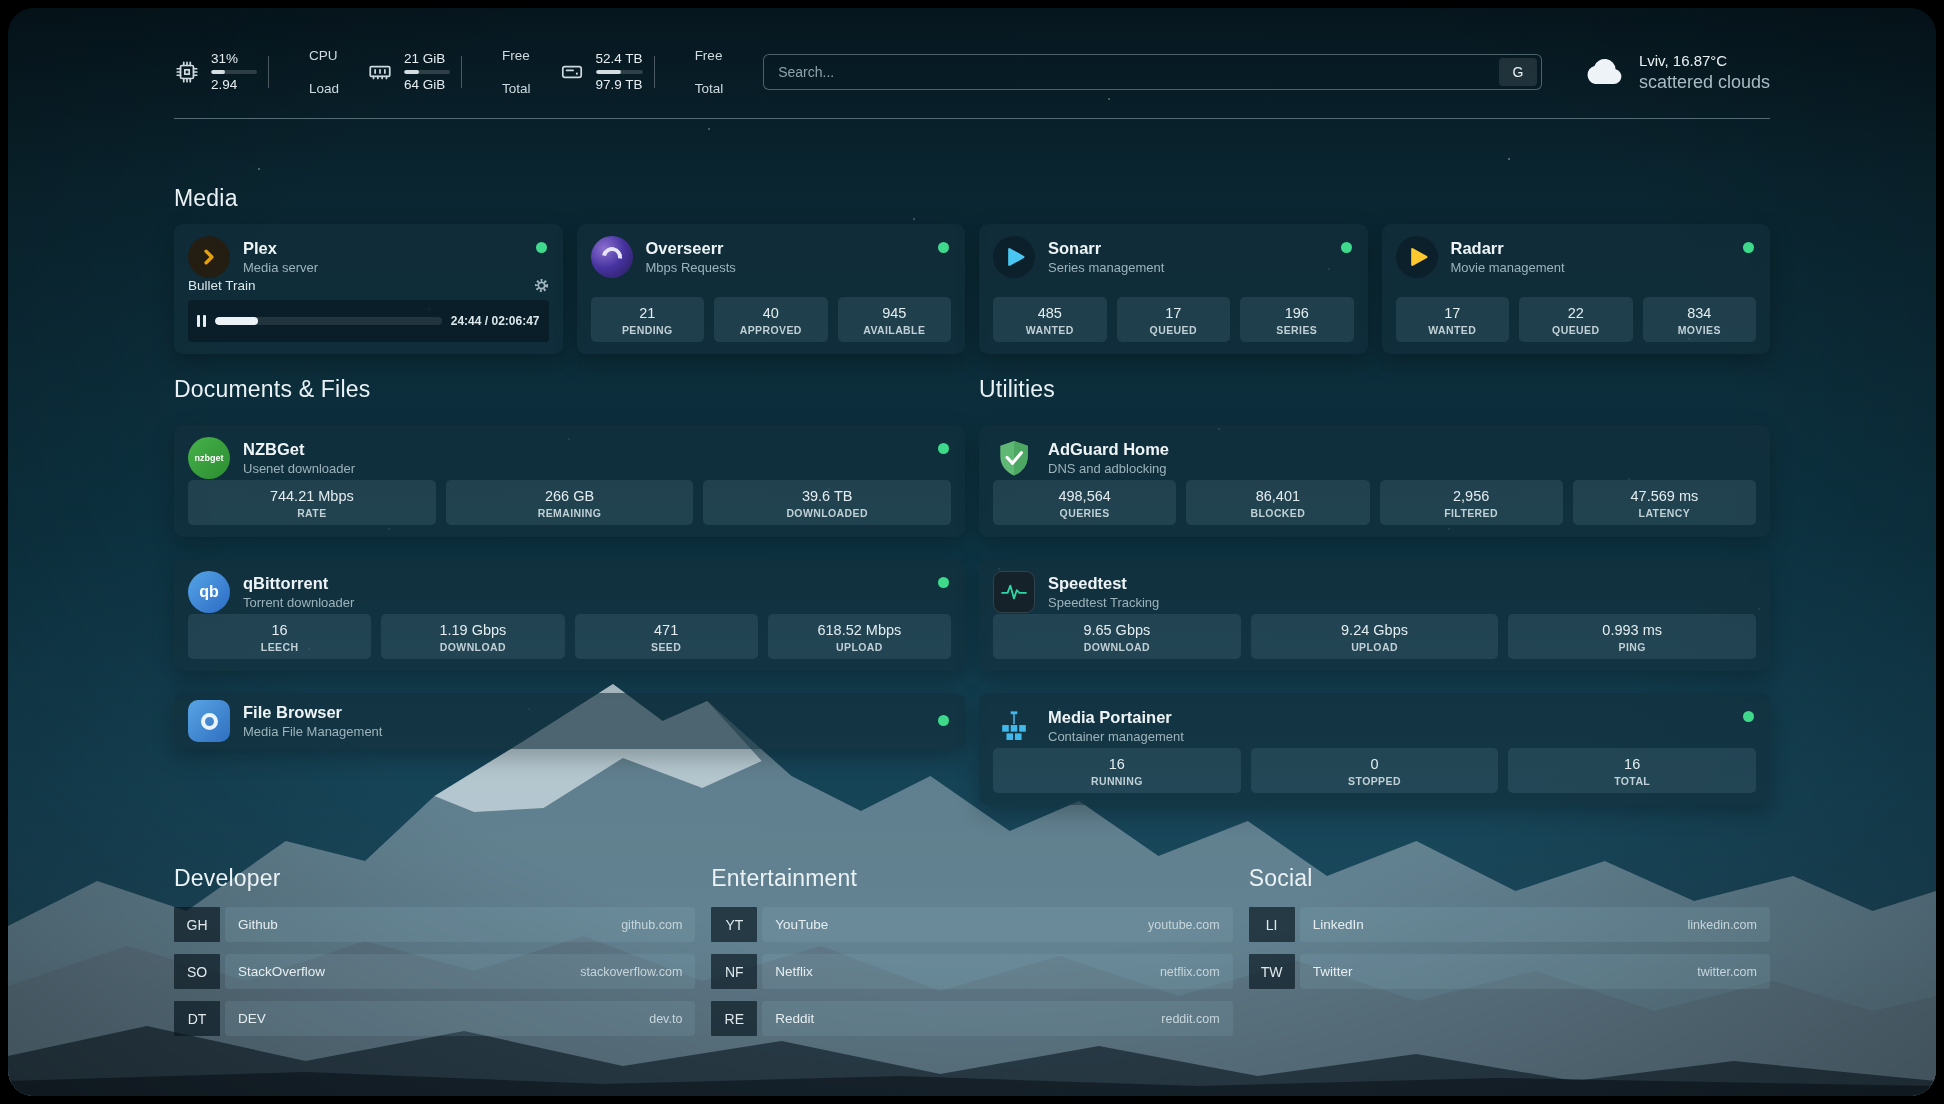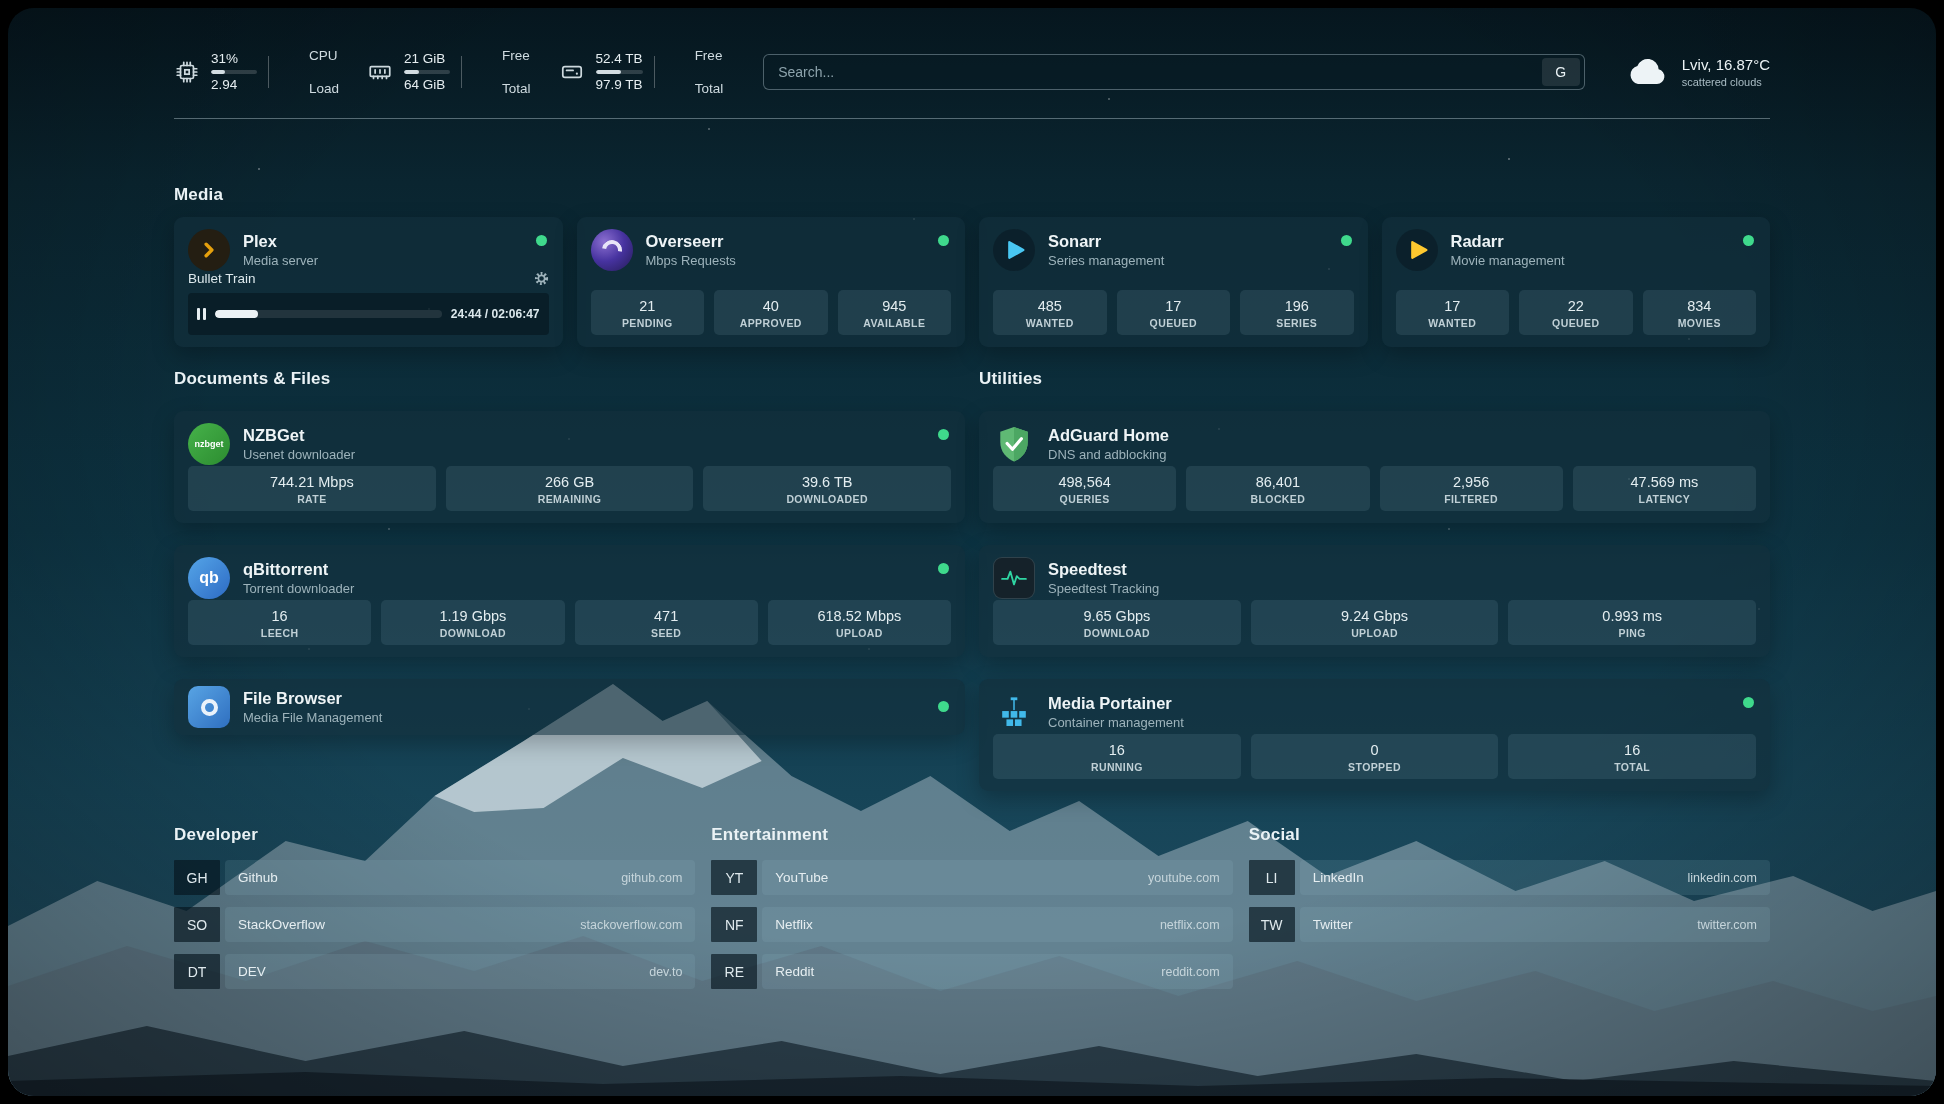--- a/index.html
+++ b/index.html
@@ -38,26 +38,26 @@
 
   .search { flex:1; margin:0 40px; height:36px; border:1px solid rgba(173,196,206,0.42); border-radius:6px;
             background:rgba(8,28,37,0.55); display:flex; align-items:center; padding-left:14px; }
   .search input { flex:1; background:transparent; border:none; outline:none; color:#d5e2e7; font-size:14px; font-family:inherit; }
   .search input::placeholder { color:#8da3ac; }
   .gbtn { width:38px; height:28px; margin-right:4px; flex:none; background:rgba(255,255,255,0.10); border-radius:4px;
           display:flex; align-items:center; justify-content:center; font-size:14px; color:#e9f1f4; cursor:pointer; }
 
   .weather { display:flex; align-items:center; gap:13px; }
   .wloc { font-size:15px; color:#ecf3f5; line-height:1.2; }
-  .wcond { font-size:11px; color:#a9bcc4; margin-top:2px; }
+  .wcond { font-size:18px; color:#a9bcc4; margin-top:2px; }
 
   .divider { margin-top:24px; height:1px; background:rgba(214,231,238,0.38); }
 
   
-  .sec-title { font-size:17px; font-weight:700; color:#eaf2f5; letter-spacing:0.2px; }
+  .sec-title { font-size:23px; font-weight:400; color:#eaf2f5; letter-spacing:0.2px; }
   .media-section { margin-top:66px; }
   .media-section .sec-title { margin-bottom:12px; }
   .media-grid { display:grid; grid-template-columns:repeat(4,1fr); gap:14px; }
 
   .card { background:rgba(19,47,59,0.64); border-radius:9px; padding:12px 14px; position:relative;
           box-shadow:0 8px 22px rgba(0,0,0,0.25); }
   .card.h-media { height:130px; display:flex; flex-direction:column; }
   .card.h-std { height:112px; display:flex; flex-direction:column; }
   .card.h-slim { height:56px; padding:7px 14px; display:flex; align-items:center; }
   .chead { display:flex; align-items:center; gap:13px; min-width:0; }
@@ -94,21 +94,21 @@
   .icn-ovsr { border-radius:50%; background:radial-gradient(circle at 32% 30%, #8b6fd0 0%, #4733a0 48%, #241b55 100%); }
   .ovsr-arc { width:20px; height:20px; border-radius:50%; border:4px solid #e8e4f8; border-left-color:transparent;
               border-bottom-color:transparent; transform:rotate(-35deg); }
   .icn-nzb { border-radius:50%; background:linear-gradient(135deg,#46b24a,#2c8c30); color:#fff; font-size:9px; font-weight:700; }
   .icn-qb { border-radius:50%; background:linear-gradient(135deg,#55a5e8,#2d6bc4); color:#fff; font-size:16px; font-weight:700; }
   .icn-fb { border-radius:10px; background:linear-gradient(135deg,#58a4e4,#2f6fc0); }
   .fb-donut { width:17px; height:17px; border-radius:50%; border:4.5px solid #eaf2fa; }
   .icn-spd { border-radius:9px; background:#15222a; border:1px solid rgba(120,150,160,0.28); }
 
   
-  .bm-grid { display:grid; grid-template-columns:repeat(3,1fr); gap:16px; margin-top:34px; }
+  .bm-grid { display:grid; grid-template-columns:repeat(3,1fr); gap:16px; margin-top:60px; }
   .bm-title { margin-bottom:15px; }
   .bm-list { display:flex; flex-direction:column; gap:12px; }
   .bm-row { display:flex; gap:5px; height:35px; cursor:pointer; }
   .bm-abbr { width:46px; flex:none; background:rgba(6,22,30,0.66); border-radius:1px; display:flex;
              align-items:center; justify-content:center; font-size:14px; color:#dfe9ed; }
   .bm-main { flex:1; background:rgba(150,190,205,0.14); border-radius:4px; display:flex; align-items:center;
              justify-content:space-between; padding:0 13px; min-width:0; }
   .bm-name { font-size:13.5px; color:#e6eef1; white-space:nowrap; }
   .bm-url { font-size:12.5px; color:#c6d5db; white-space:nowrap; }
 </style>

